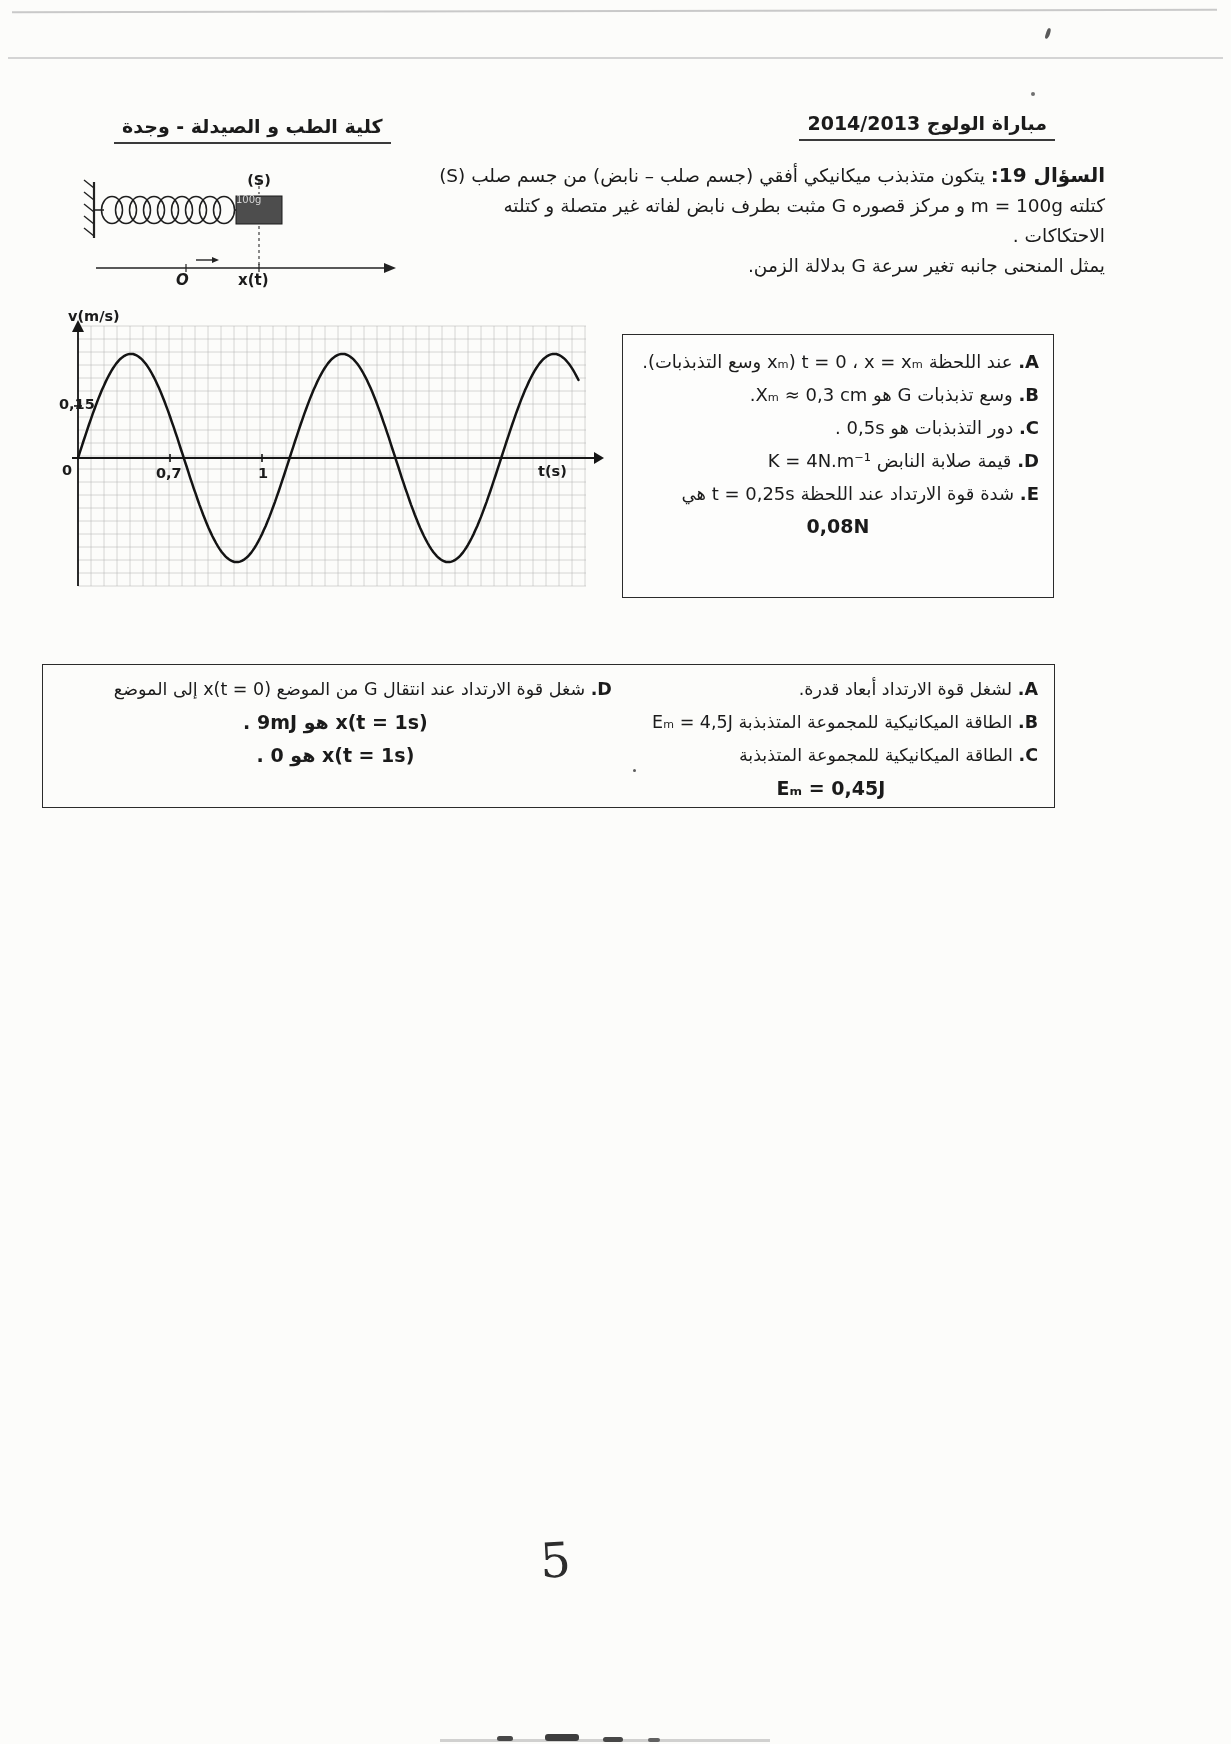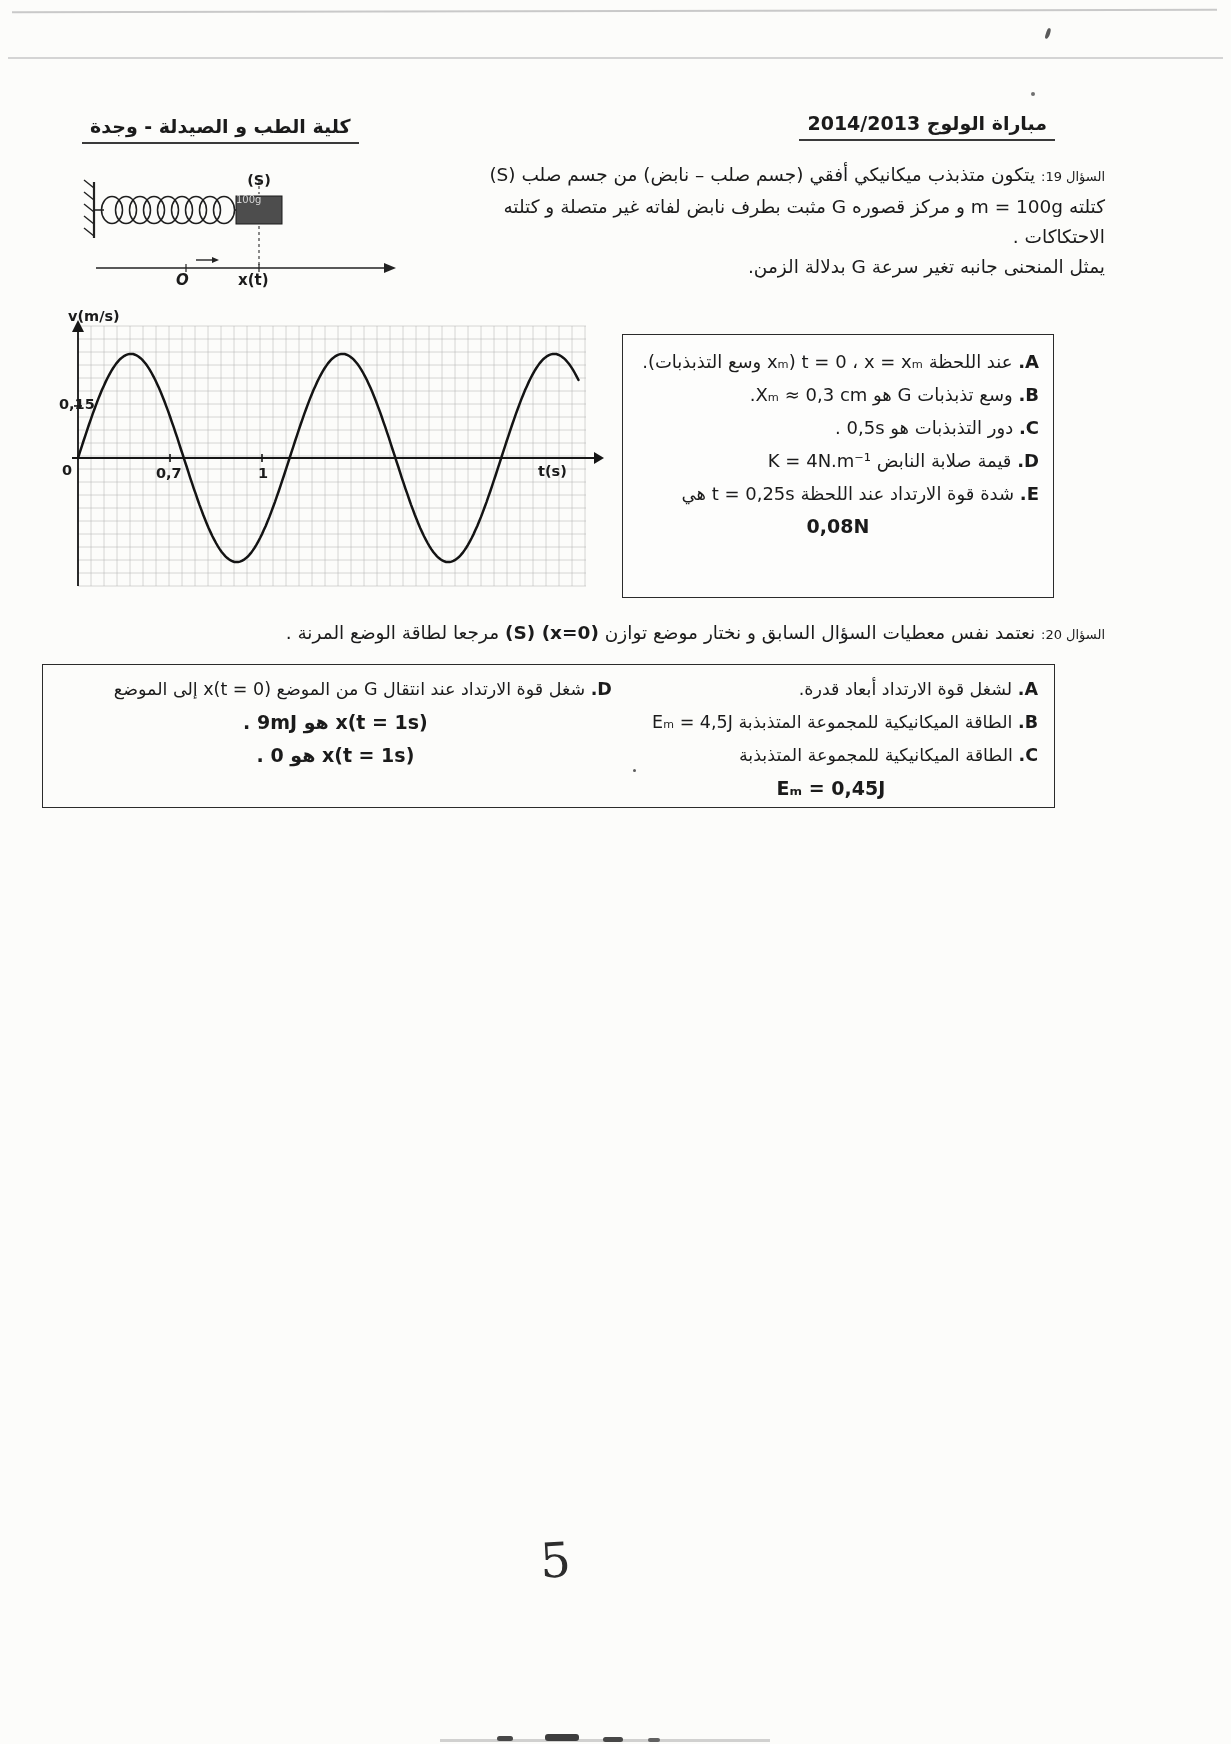--- a/index.html
+++ b/index.html
@@ -14,28 +14,28 @@
   .dot1 { left:1031px; top:92px; width:4px; height:4px; background:#6f6f6f; border-radius:50%; }
   .dot2 { left:633px; top:769px; width:3px; height:3px; background:#5c5c5c; border-radius:50%; }
   .bstreak { left:440px; top:1739px; width:330px; height:3px; background:#a5a5a5; opacity:.5; }
   .sm { position:absolute; background:#474747; border-radius:3px; }
   .sm1 { left:497px; top:1736px; width:16px; height:5px; }
   .sm2 { left:545px; top:1734px; width:34px; height:7px; background:#3d3d3d; }
   .sm3 { left:603px; top:1737px; width:20px; height:5px; }
   .sm4 { left:648px; top:1738px; width:12px; height:4px; background:#616161; }
 
   
-  .hdr { position:absolute; font-size:19px; font-weight:bold; border-bottom:2px solid #3a3a3a; padding:0 8px 5px; white-space:nowrap; }
+  .hdr { position:absolute; font-size:19px; font-weight:bold; border-bottom:2px solid #3a3a3a; padding:0 8px 5px; white-space:nowrap;margin-left:32px; }
   .hdr-right { top:112px; right:176px; }
   .hdr-left  { top:115px; left:82px; }
 
   
   .q19-intro { position:absolute; top:160px; right:126px; width:700px; text-align:right; font-size:18.5px; line-height:30px; }
   .q19-intro .iline { white-space:nowrap; }
-  .qlabel { font-weight:normal; font-size:13px; }
+  .qlabel { font-weight:bold; font-size:20px; }
 
   
   .figure { position:absolute; left:80px; top:176px; width:330px; height:118px; }
   .fig-label { position:absolute; font-size:14.5px; font-weight:bold; }
   .lbl-s { left:162px; top:-4px; width:34px; text-align:center; }
   .lbl-mass { left:156px; top:18px; width:46px; text-align:left; font-size:10px; color:#d6d6d6; font-weight:normal; }
   .lbl-o { left:96px; top:95px; font-size:15px; font-style:italic; }
   .lbl-xt { left:158px; top:95px; font-size:15px; }
 
   
@@ -242,26 +242,20 @@
       <span class="ol">D.</span>
       <span>قيمة صلابة النابض K = 4N.m⁻¹</span>
     </div>
     <div class="opt">
       <span class="ol">E.</span>
       <span>شدة قوة الارتداد عند اللحظة t = 0,25s هي</span>
     </div>
     <div class="opt-center">0,08N</div>
   </div>
 
-  <div class="q20-head" dir="rtl">
-    <span class="qlabel">السؤال 20:</span>
-    <span>نعتمد نفس معطيات السؤال السابق و نختار موضع توازن</span>
-    <span class="b">(x=0) (S)</span>
-    <span>مرجعا لطاقة الوضع المرنة .</span>
-  </div>
 
   <div class="q20-box" dir="rtl">
     <div class="col col-r">
       <div class="opt">
         <span class="ol">A.</span>
         <span>لشغل قوة الارتداد أبعاد قدرة.</span>
       </div>
       <div class="opt">
         <span class="ol">B.</span>
         <span>الطاقة الميكانيكية للمجموعة المتذبذبة Eₘ = 4,5J</span>

